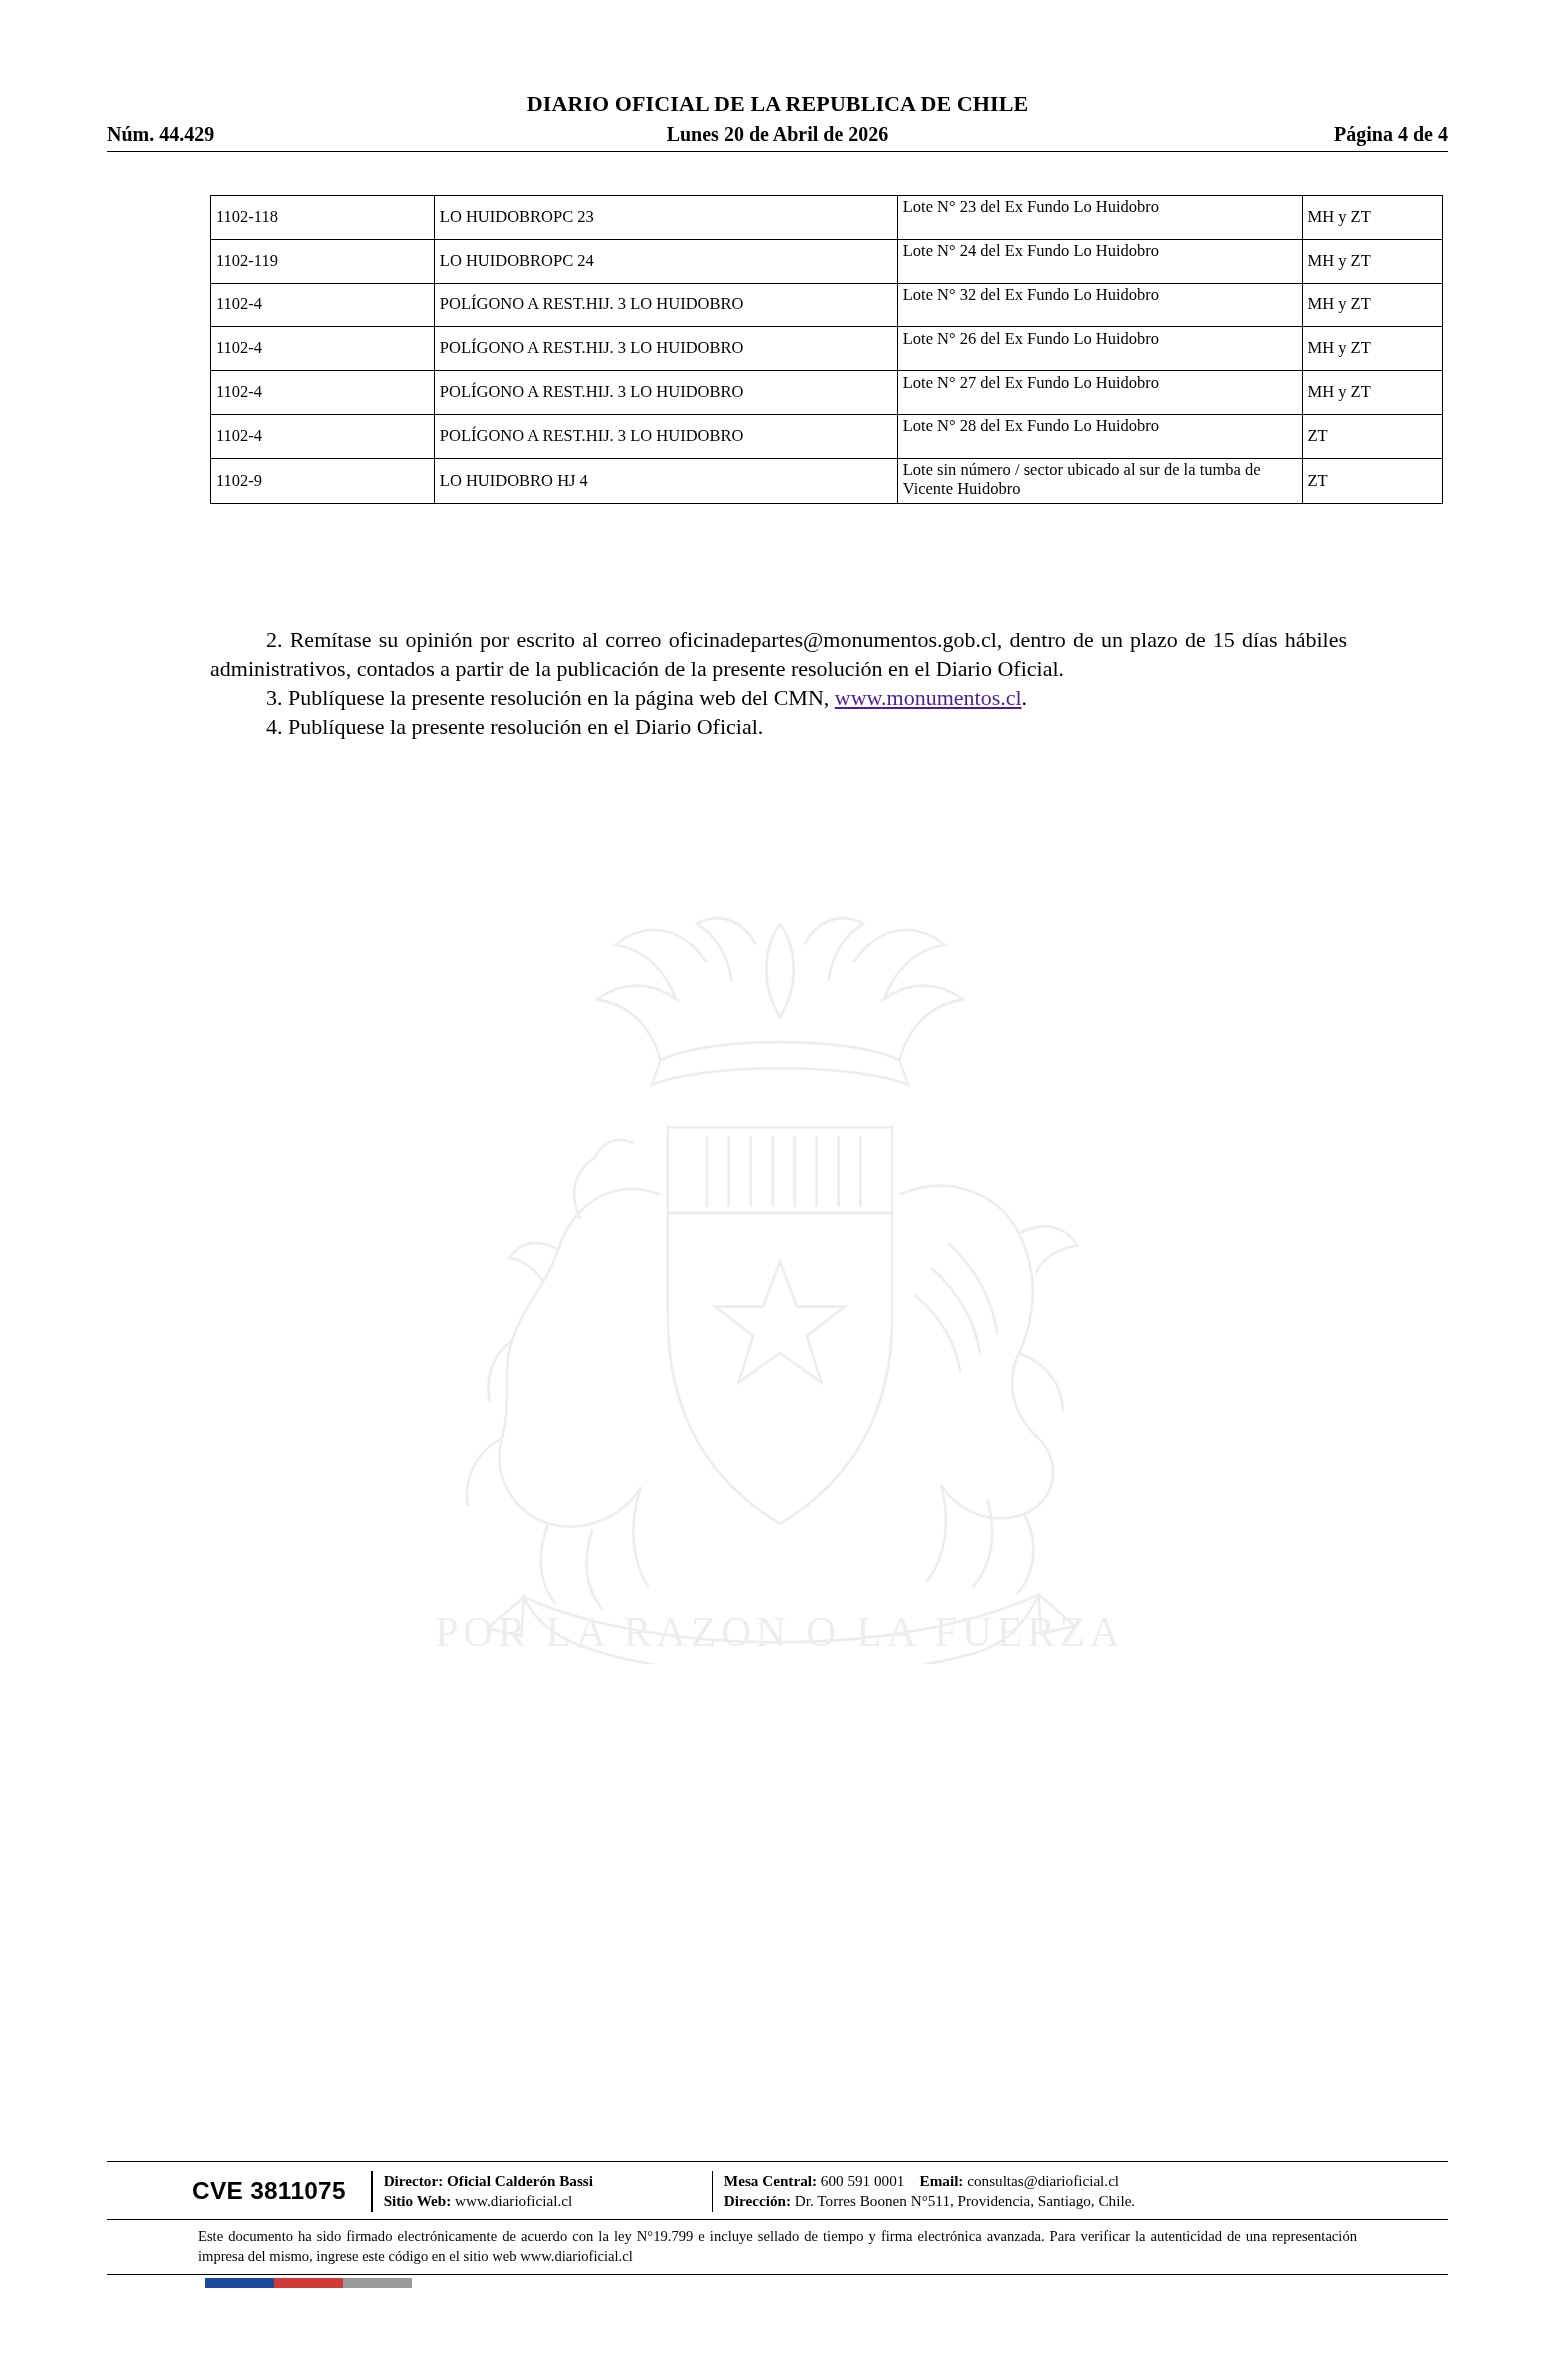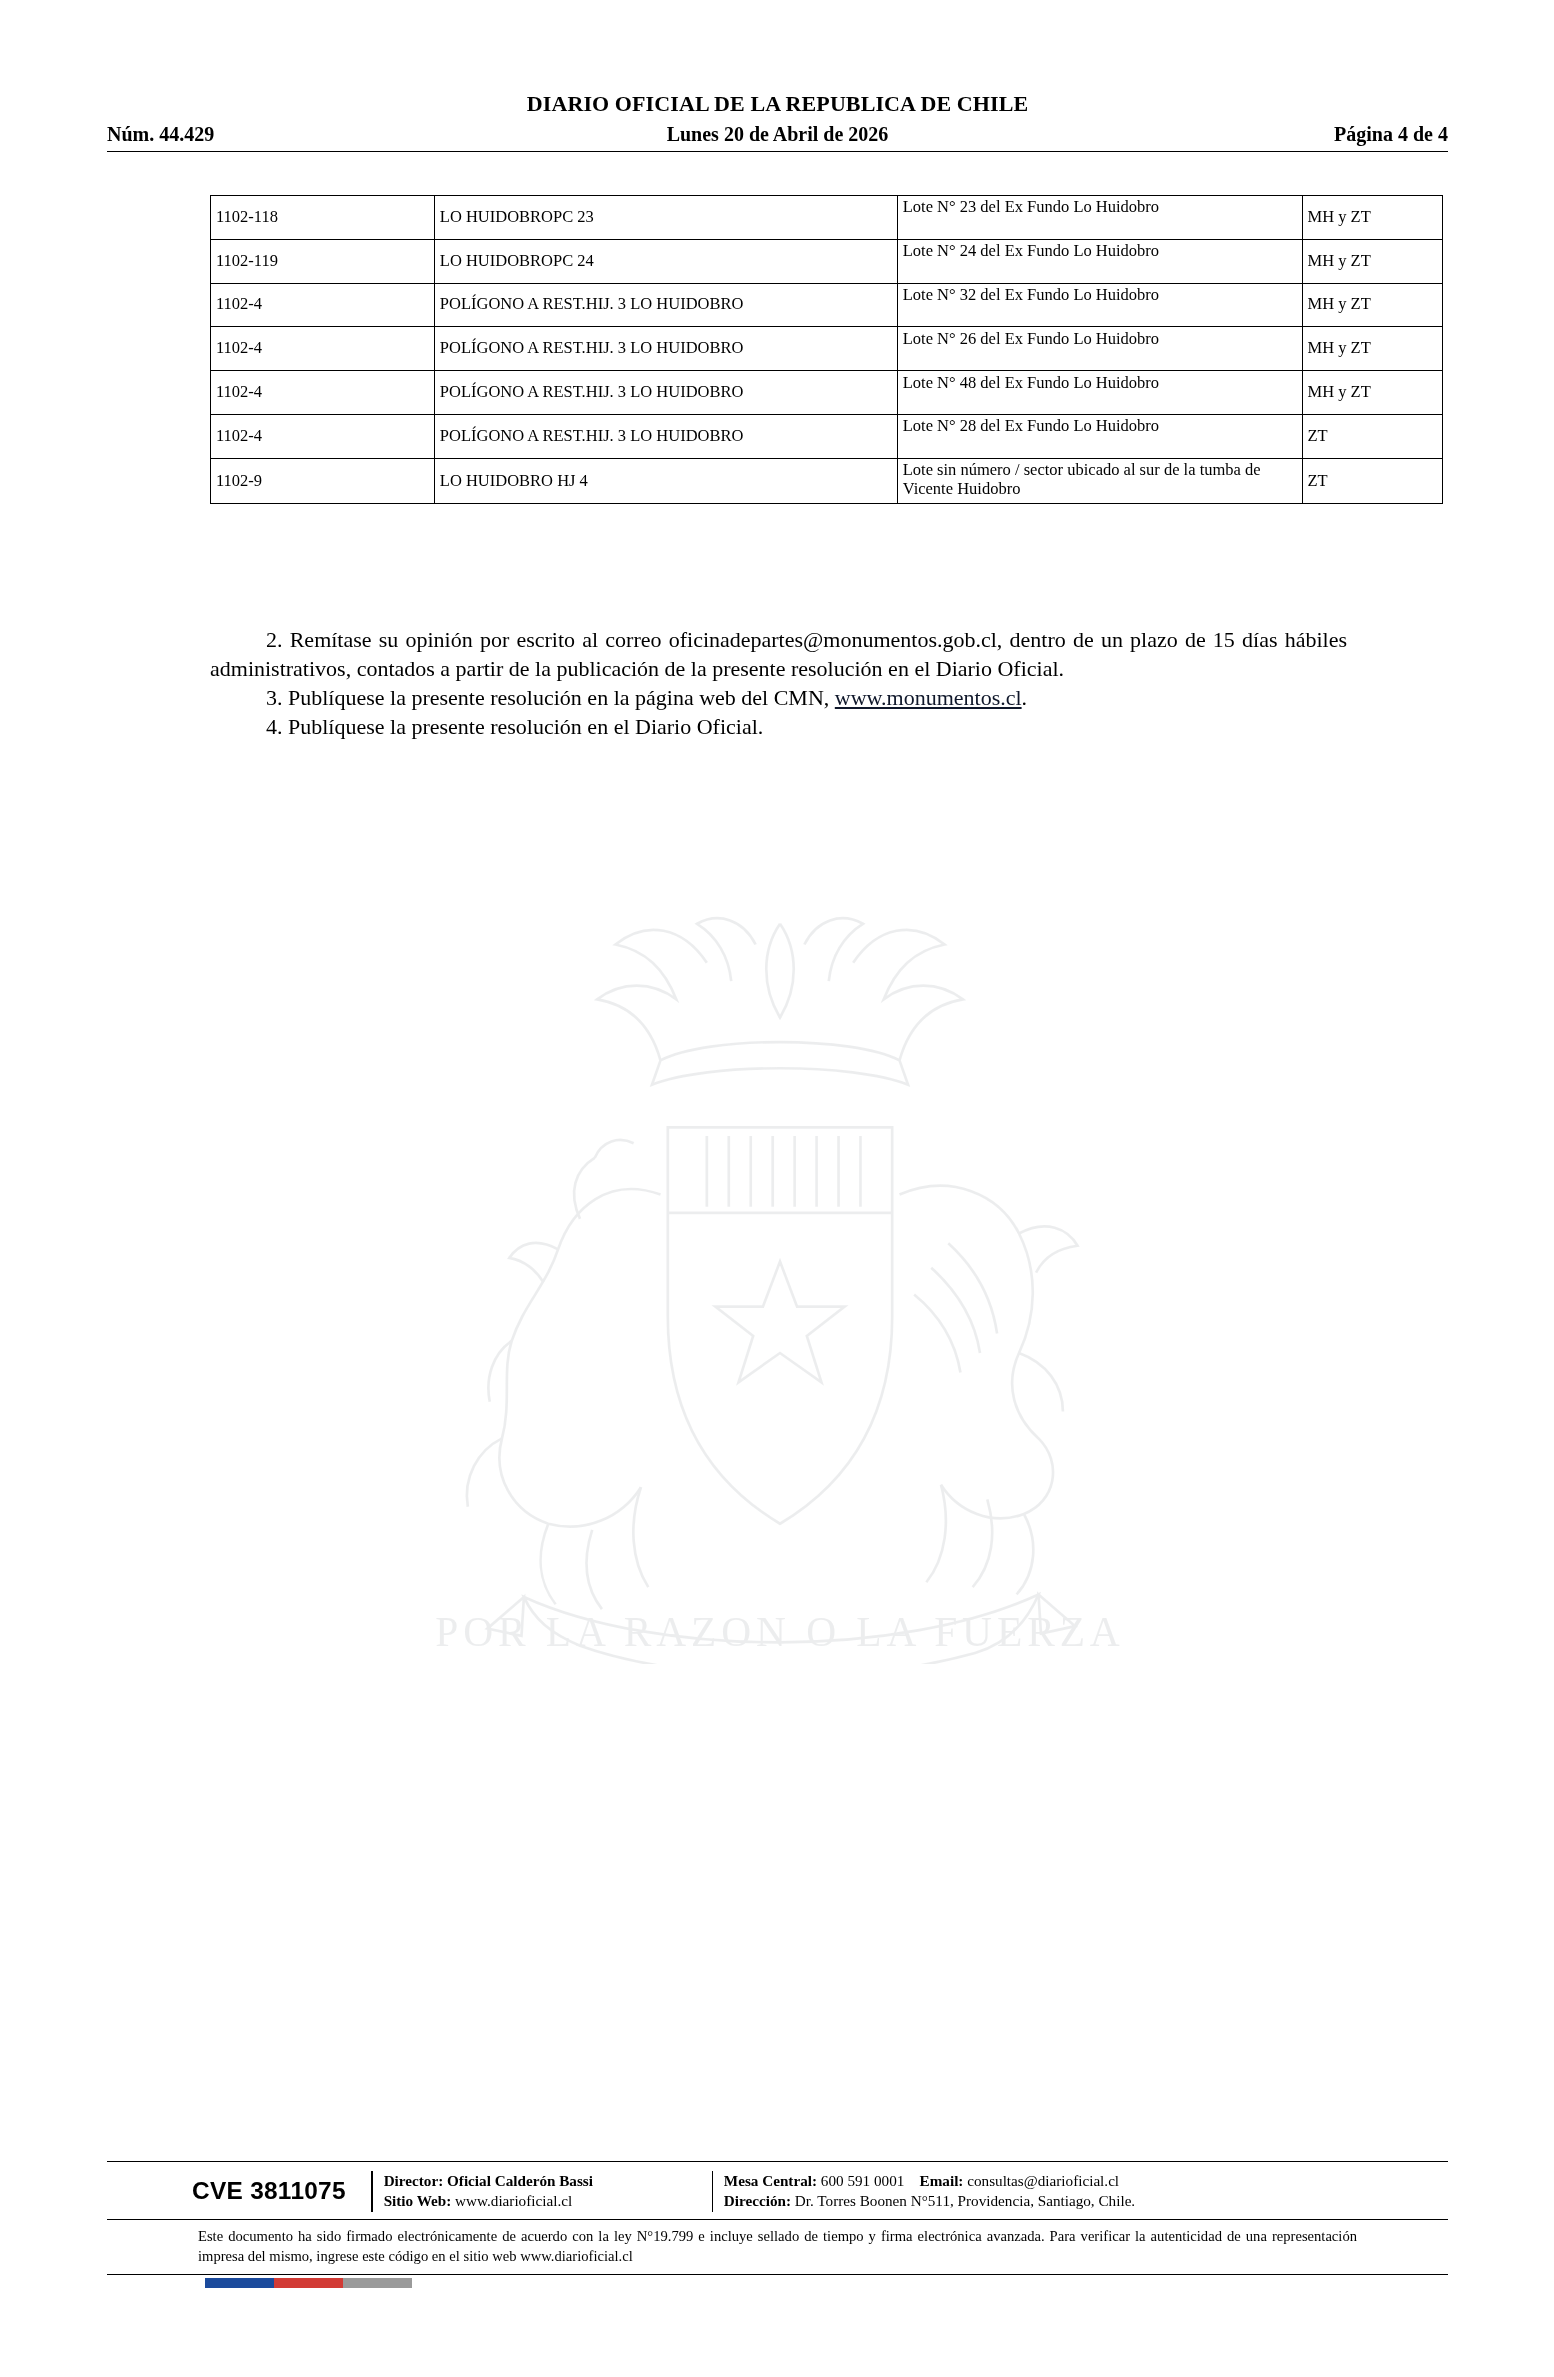--- a/index.html
+++ b/index.html
@@ -96,21 +96,21 @@
     font-size: 22px;
     line-height: 1.32;
     text-align: justify;
   }
   .body-text p {
     margin: 0;
     text-indent: 56px;
   }
   .body-text .spacer { height: 21px; }
   a.weblink {
-    color: #0f172a;
+    color: #4c1d95;
     text-decoration: underline;
   }
 
   
   .watermark {
     position: absolute;
     left: 341px;
     top: 914px;
     width: 878px;
     height: 750px;
@@ -218,21 +218,21 @@
         </tr>
         <tr class="row-tall">
           <td class="col-code">1102-4</td>
           <td class="col-name">POLÍGONO A REST.HIJ. 3 LO HUIDOBRO</td>
           <td class="col-desc desc-top">Lote N° 26 del Ex Fundo Lo Huidobro</td>
           <td class="col-cat">MH y ZT</td>
         </tr>
         <tr class="row-tall">
           <td class="col-code">1102-4</td>
           <td class="col-name">POLÍGONO A REST.HIJ. 3 LO HUIDOBRO</td>
-          <td class="col-desc desc-top">Lote N° 48 del Ex Fundo Lo Huidobro</td>
+          <td class="col-desc desc-top">Lote N° 27 del Ex Fundo Lo Huidobro</td>
           <td class="col-cat">MH y ZT</td>
         </tr>
         <tr class="row-tall">
           <td class="col-code">1102-4</td>
           <td class="col-name">POLÍGONO A REST.HIJ. 3 LO HUIDOBRO</td>
           <td class="col-desc desc-top">Lote N° 28 del Ex Fundo Lo Huidobro</td>
           <td class="col-cat">ZT</td>
         </tr>
         <tr class="row-two">
           <td class="col-code">1102-9</td>

